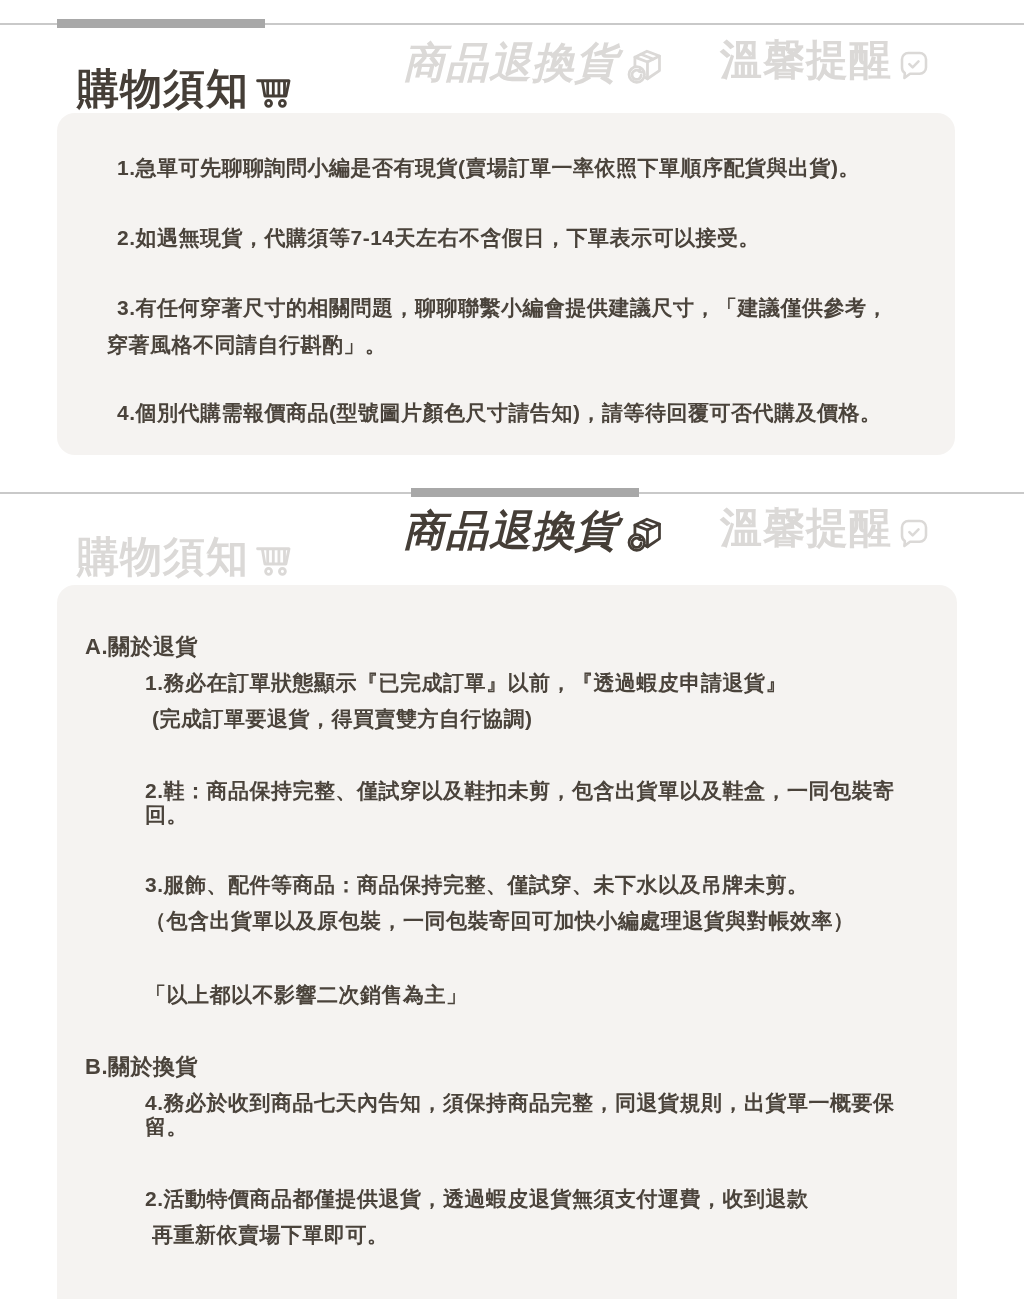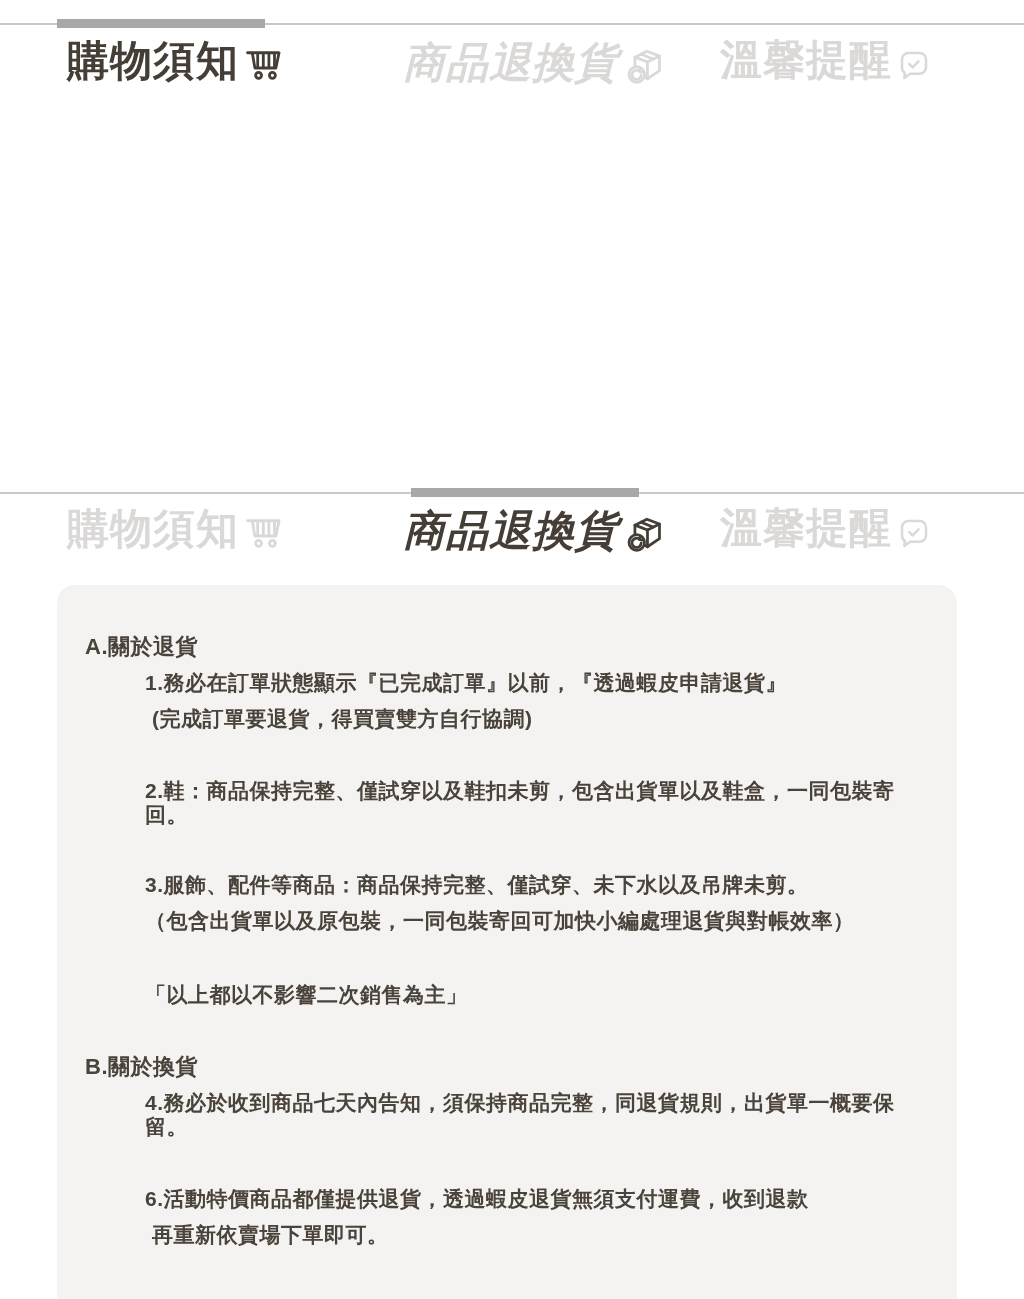--- a/index.html
+++ b/index.html
@@ -25,21 +25,21 @@
   .tab {
     position:absolute;
     display:flex; align-items:center; gap:4px;
     font-size:42px; line-height:48px; letter-spacing:1px;
     white-space:nowrap; cursor:default;
   }
   .tab.active   { color:#453e37; }
   .tab.inactive { color:#dbd9d7; }
   .row1 { top:36px; }
   .row2 { top:504px; }
-  .pos-left   { left:67px; }
+  .pos-left   { left:77px;margin-top:28px; }
   .pos-center { left:403px;font-style:italic; }
   .pos-right  { right:92px; }
   .tab svg { display:block; }
   .icon-cart svg    { width:42px; height:42px; margin-top:8px; }
   .icon-package svg { width:48px; height:48px; margin-top:6px; }
   .icon-chat svg    { width:36px; height:36px; margin-top:10px; }
 
   
   .panel {
     position:absolute; left:57px;
@@ -101,20 +101,27 @@
   <div class="tab inactive row1 pos-right">
     <span>溫馨提醒</span>
     <span class="icon-chat">
       <svg viewBox="0 0 24 24" fill="none" stroke="currentColor" stroke-width="1.7" stroke-linecap="round" stroke-linejoin="round">
         <path d="M4 8.2A4.2 4.2 0 0 1 8.2 4h7.6A4.2 4.2 0 0 1 20 8.2v5.4a4.2 4.2 0 0 1-4.2 4.2H9.4L5.6 20.6l.3-3.2A4.2 4.2 0 0 1 4 13.6Z"></path>
         <path d="M8.9 11.4l2.2 2.2 3.9-4"></path>
       </svg>
     </span>
   </div>
 
+  <div class="panel panel-1">
+    <div class="p-line li">1.急單可先聊聊詢問小編是否有現貨(賣場訂單一率依照下單順序配貨與出貨)。</div>
+    <div class="p-line li">2.如遇無現貨，代購須等7-14天左右不含假日，下單表示可以接受。</div>
+    <div class="p-line li-3a">3.有任何穿著尺寸的相關問題，聊聊聯繫小編會提供建議尺寸，「建議僅供參考，</div>
+    <div class="p-line li-cont">穿著風格不同請自行斟酌」。</div>
+    <div class="p-line li-last">4.個別代購需報價商品(型號圖片顏色尺寸請告知)，請等待回覆可否代購及價格。</div>
+  </div>
 
   <div class="divider-line line-2"></div>
   <div class="divider-bar bar-2"></div>
 
   <div class="tab inactive row2 pos-left">
     <span>購物須知</span>
     <span class="icon-cart">
       <svg viewBox="0 0 24 24" fill="none" stroke="currentColor" stroke-width="1.6" stroke-linecap="round" stroke-linejoin="round">
         <path d="M2.6 5h2.7l1.5 8.7h12l1.8-8.7H5.3"></path>
         <path d="M8.4 5.6v7.4M11.6 5.6v7.4M14.8 5.6v7.4M18 5.6v7.4"></path>
@@ -153,18 +160,18 @@
     <div class="heading">A.關於退貨</div>
     <div class="p-line ind-1 mb-sm">1.務必在訂單狀態顯示『已完成訂單』以前，『透過蝦皮申請退貨』</div>
     <div class="p-line ind-2 mb-lg">(完成訂單要退貨，得買賣雙方自行協調)</div>
     <div class="p-line ind-1 mb-lg2">2.鞋：商品保持完整、僅試穿以及鞋扣未剪，包含出貨單以及鞋盒，一同包裝寄回。</div>
     <div class="p-line ind-1 mb-sm">3.服飾、配件等商品：商品保持完整、僅試穿、未下水以及吊牌未剪。</div>
     <div class="p-line ind-1 mb-lg3">（包含出貨單以及原包裝，一同包裝寄回可加快小編處理退貨與對帳效率）</div>
     <div class="p-line ind-1 mb-lg">「以上都以不影響二次銷售為主」</div>
 
     <div class="heading">B.關於換貨</div>
     <div class="p-line ind-1 mb-lg">4.務必於收到商品七天內告知，須保持商品完整，同退貨規則，出貨單一概要保留。</div>
-    <div class="p-line ind-1 mb-sm">6.活動特價商品都僅提供退貨，透過蝦皮退貨無須支付運費，收到退款</div>
+    <div class="p-line ind-1 mb-sm">2.活動特價商品都僅提供退貨，透過蝦皮退貨無須支付運費，收到退款</div>
     <div class="p-line ind-2 mb-lg2">再重新依賣場下單即可。</div>
 
   </div>
 
 </div>
 
 </body></html>

